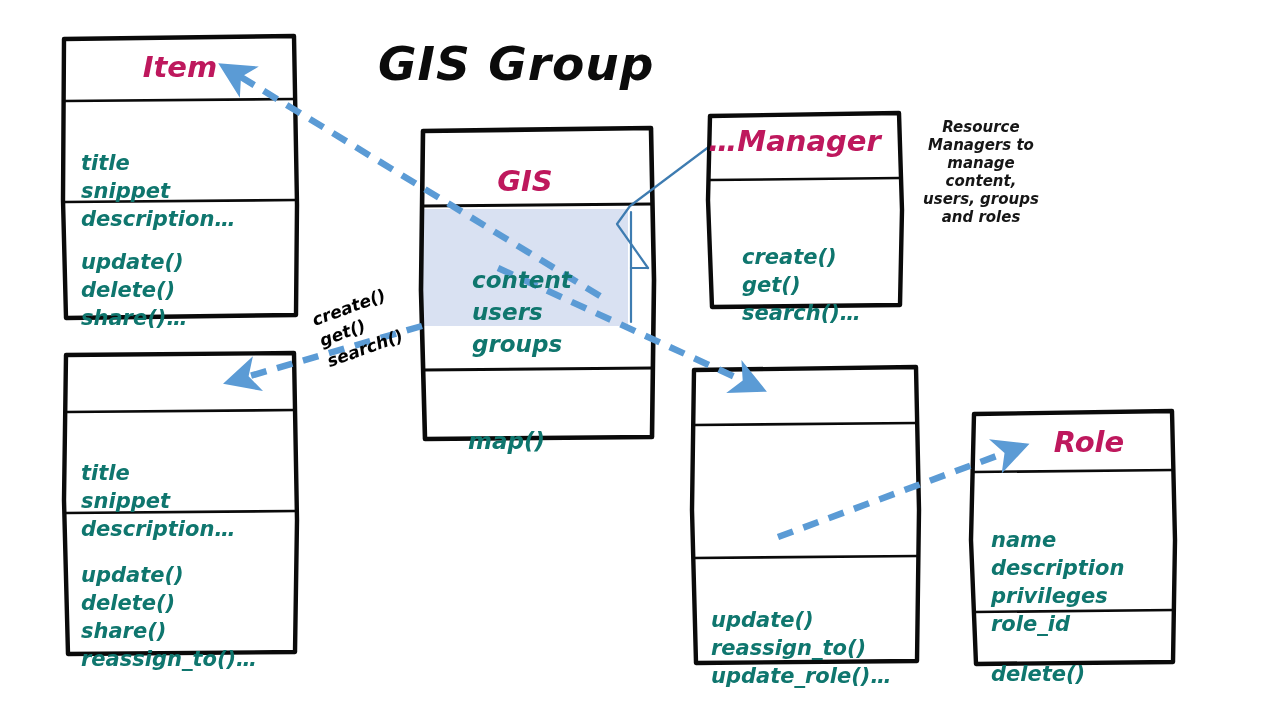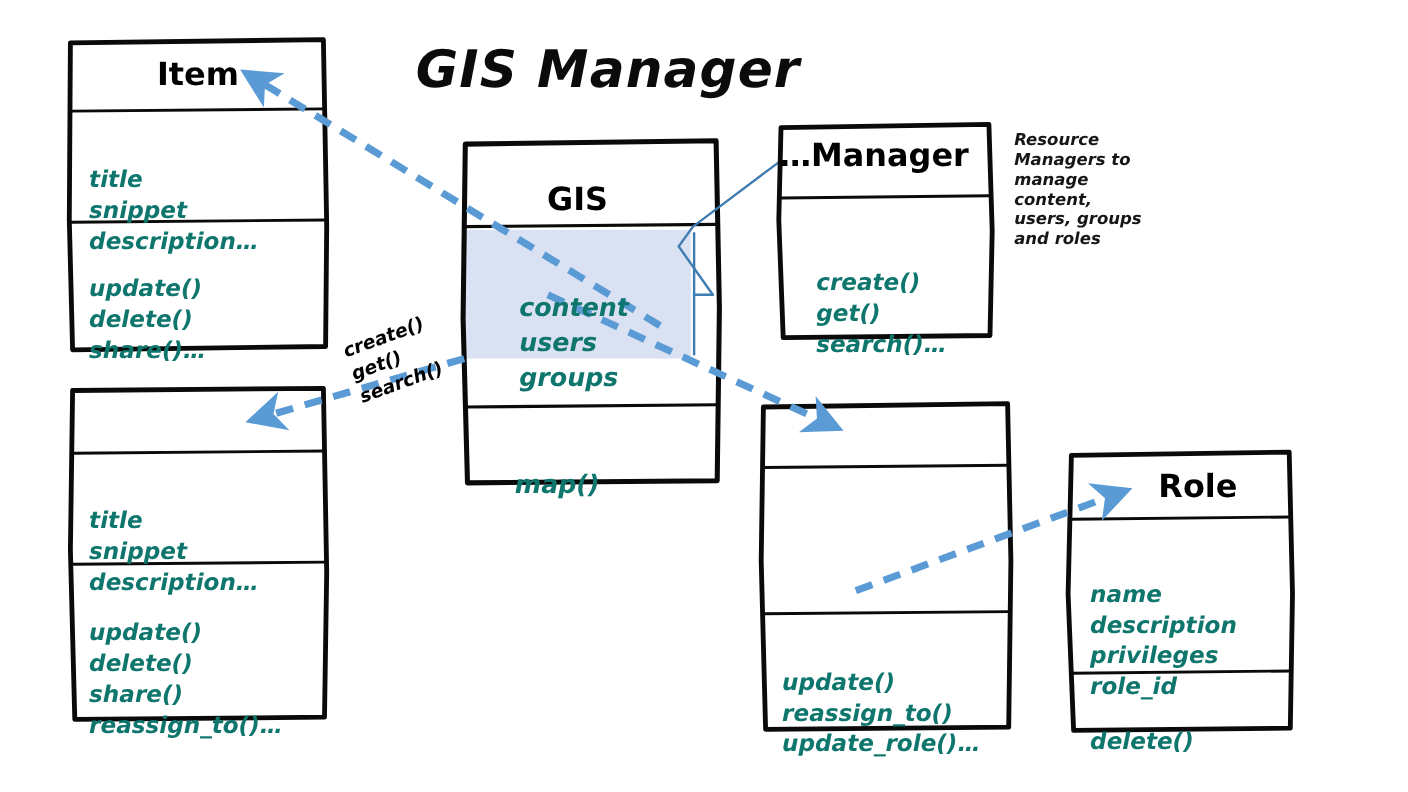--- a/index.html
+++ b/index.html
@@ -44,22 +44,23 @@
     color: #0b0b0b;
     letter-spacing: 1px;
     white-space: nowrap;
   }
 
   .cls-title {
     position: absolute;
     text-align: center;
     font-size: 29px;
     font-weight: 700;
-    font-family: "DejaVu Sans", sans-serif;
-    color: #000000;
+    font-style: italic;
+    font-family: "DejaVu Sans", sans-serif;
+    color: #be185d;
     white-space: nowrap;
   }
 
   .cls-lines {
     position: absolute;
     font-size: 21px;
     font-weight: 700;
     font-style: italic;
     font-family: "DejaVu Sans", sans-serif;
     color: #0f766e;
@@ -72,20 +73,21 @@
     position: absolute;
     left: 922px;
     top: 118px;
     width: 118px;
     font-size: 15px;
     font-weight: 600;
     font-style: italic;
     font-family: "DejaVu Sans", sans-serif;
     color: #161616;
     line-height: 18px;
+    text-align: center;
   }
 
   .edge-label {
     position: absolute;
     left: 309px;
     top: 310px;
     font-size: 17px;
     font-weight: 700;
     font-style: italic;
     font-family: "DejaVu Sans", sans-serif;
@@ -166,21 +168,21 @@
 
     <path d="M600,296 L236,74" stroke="#5b9bd5" stroke-width="6.5" fill="none" stroke-dasharray="16 11" stroke-linecap="butt" marker-end="url(#arrowhead)"></path>
 
     <path d="M422,326 L243,378" stroke="#5b9bd5" stroke-width="6.5" fill="none" stroke-dasharray="16 11" stroke-linecap="butt" marker-end="url(#arrowhead)"></path>
 
     <path d="M498,268 L748,383" stroke="#5b9bd5" stroke-width="6.5" fill="none" stroke-dasharray="16 11" stroke-linecap="butt" marker-end="url(#arrowhead)"></path>
 
     <path d="M778,537 L1010,451" stroke="#5b9bd5" stroke-width="6.5" fill="none" stroke-dasharray="16 11" stroke-linecap="butt" marker-end="url(#arrowhead)"></path>
   </svg>
 
-  <div class="page-title">GIS Manager</div>
+  <div class="page-title">GIS Group</div>
 
   <div class="cls-title" style="left:64px; top:50px; width:232px;">Item</div>
   <div class="cls-lines" style="left:81px; top:109px;">title
 snippet
 description…</div>
   <div class="cls-lines" style="left:81px; top:208px;">update()
 delete()
 share()…</div>
 
   <div class="cls-lines" style="left:81px; top:419px;">title

